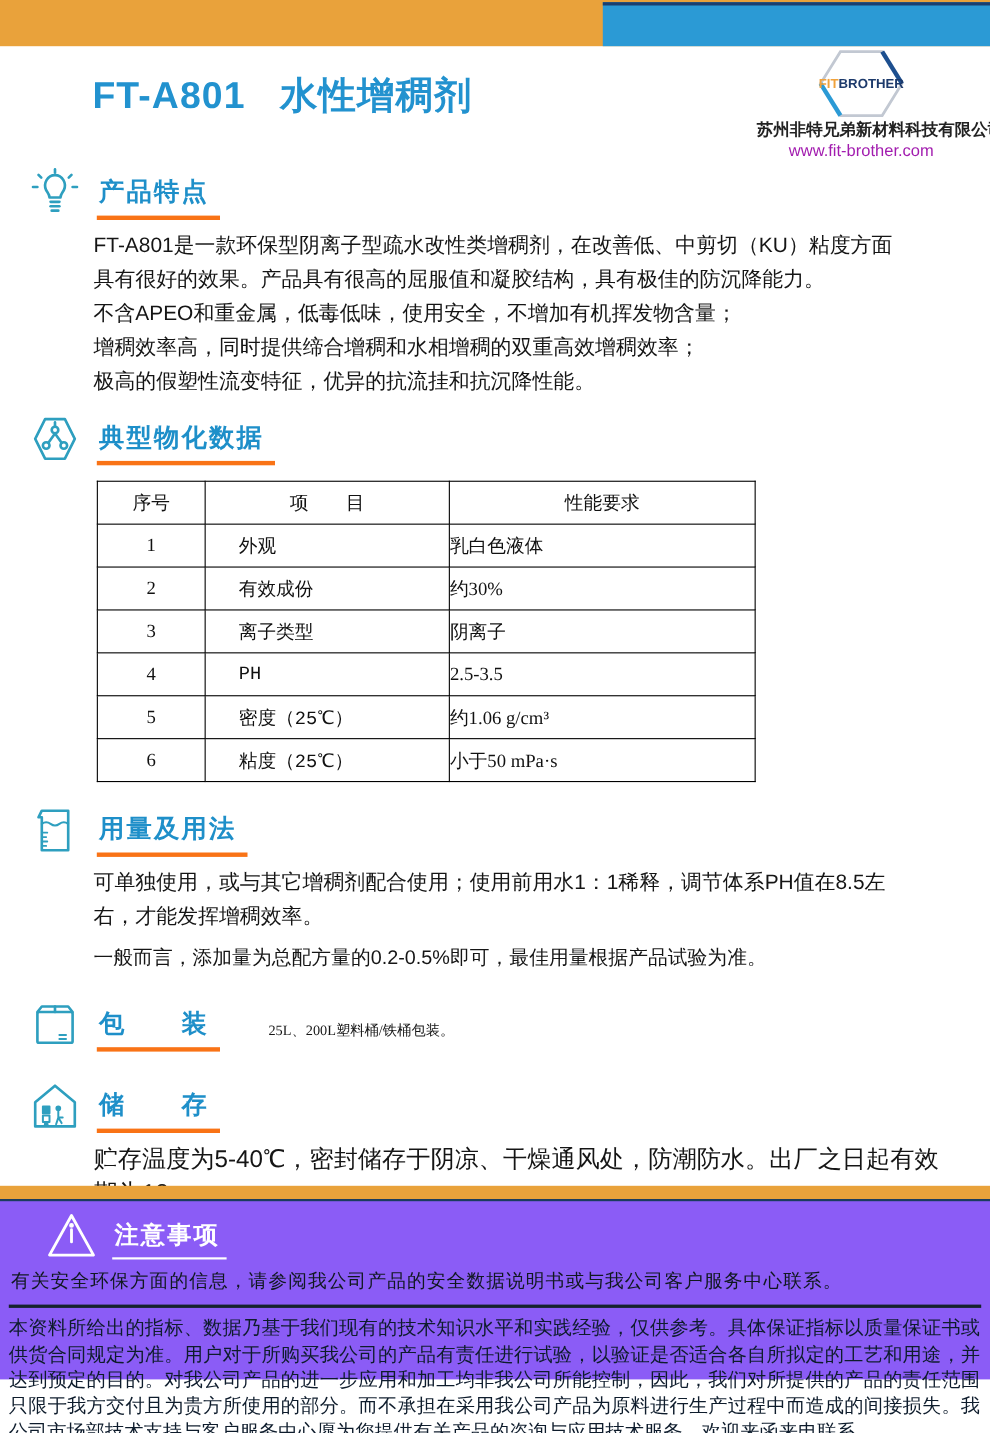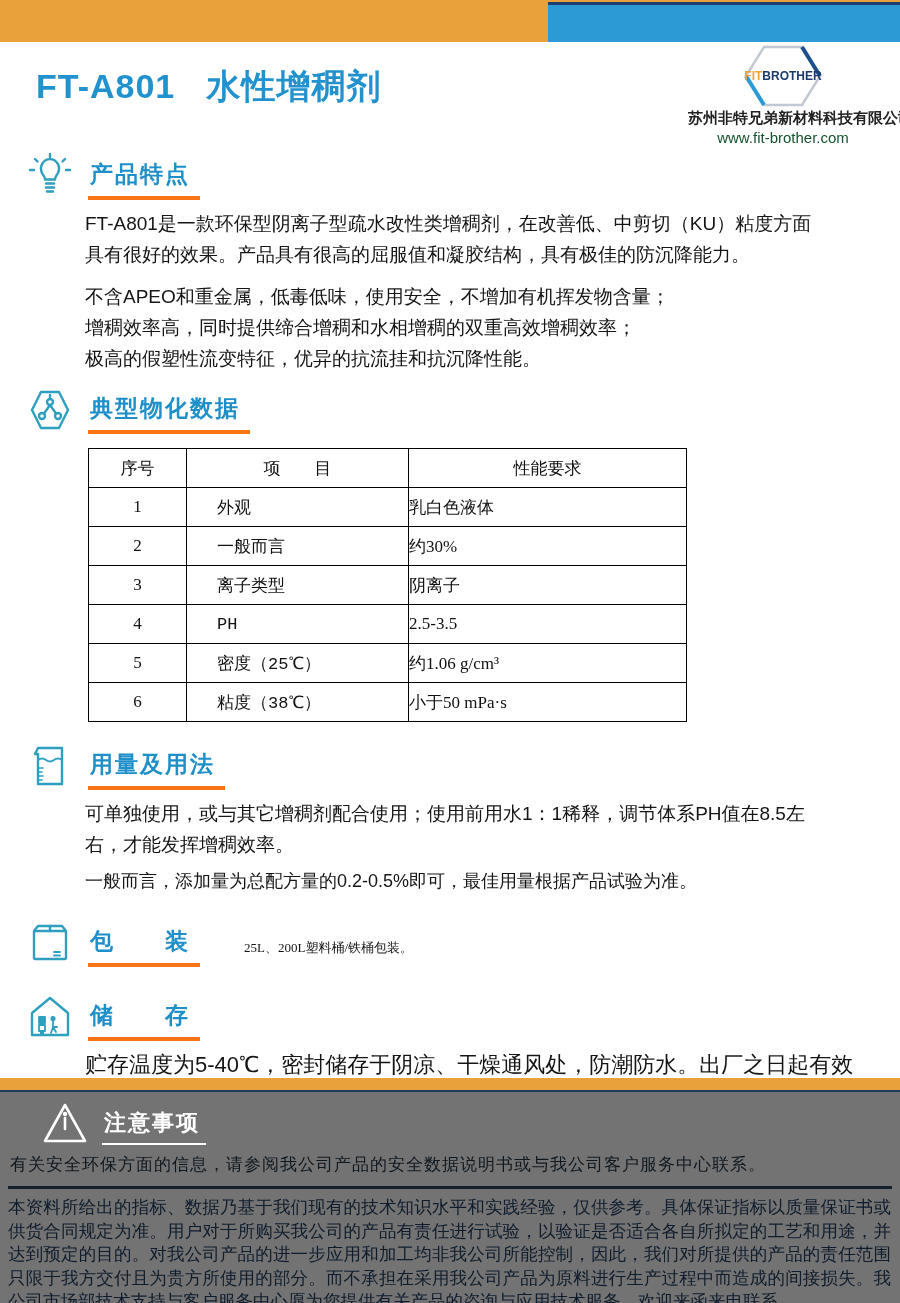--- a/index.html
+++ b/index.html
@@ -8,55 +8,55 @@
     position:relative; width:900px; height:1303px; overflow:hidden;
     background:#fff; font-family:"Liberation Sans", sans-serif; color:#111;
   }
   
   .topbar { position:relative; height:42px; background:#E9A23B; }
   .topbar-blue {
     position:absolute; top:2px; right:0; width:352px; height:40px;
     background:#2B9AD5; border-top:3px solid #1C3F6E;
   }
   
-  .header { position:relative; height:100px; }
+  .header { position:relative; height:100px;padding-left:48px; }
   .title {
     margin:0; padding:22px 0 0 36px; font-size:34px; font-weight:bold;
     color:#2292CF; letter-spacing:1px; white-space:pre;
   }
   .logo-wrap { position:absolute; top:2px; right:22px; width:190px; text-align:center; }
   .logo-svg { display:block; margin:0 auto; }
   .company { font-size:15px; font-weight:bold; color:#222; white-space:nowrap; margin-top:1px; }
-  .website { font-size:15px; color:#14532d; margin-top:1px; }
+  .website { font-size:15px; color:#a21caf; margin-top:1px; }
   
   .sec { display:flex; align-items:flex-end; gap:14px; margin-left:26px; }
   .sec-icon { width:48px; height:48px; flex:0 0 auto; }
   .sec-title {
     font-size:23px; font-weight:bold; color:#1E8FC9;
     border-bottom:4px solid #f97316; padding:0 10px 6px 2px;
     letter-spacing:2px; white-space:pre;
   }
   
   .para { margin:8px 30px 0 85px; font-size:19px; line-height:31px; color:#151515; }
-  .para .gap { margin-top:11px; }
+  .para .gap { }
   .serifline { font-family:Liberation Sans, sans-serif; font-size:18px; color:#151515; }
   
   .tblwrap { margin:14px 0 0 88px; }
   table.tbl { border-collapse:collapse; font-family:"Liberation Serif", serif; font-size:17px; color:#111; }
   .tbl td { border:1.5px solid #000; height:39px; padding:0; }
   .tbl .c-num { width:98px; text-align:center; }
   .tbl .c-item { width:222px; text-align:left; padding-left:30px;font-family:Liberation Mono, monospace; }
   .tbl .c-val { width:278px; }
   .tbl .hd { text-align:center; padding-left:0; white-space:pre; }
   
   .inlinetext { font-family:"Liberation Serif", serif; font-size:13px; color:#151515; margin-left:30px; padding-bottom:10px; }
   
   .footer { position:absolute; left:0; top:1078px; bottom:0; width:100%; }
   .footer-orange { height:12px; background:#E9A23B; }
-  .footer-blue { height:213px; background:#737373; border-top:2px solid #1B3C5E; }
+  .footer-blue { height:164px; background:#8b5cf6; border-top:2px solid #1B3C5E; }
   .notice-head { display:flex; align-items:flex-end; gap:14px; margin:9px 0 0 42px; }
   .notice-icon { width:46px; height:44px; flex:0 0 auto; }
   .notice-title {
     font-size:22px; font-weight:bold; color:#fff;
     border-bottom:2px solid #fff; padding:0 6px 5px 2px; letter-spacing:2px;
   }
   .notice-text {
     margin:8px 12px 0 10px; font-family:"Liberation Serif", serif;
     font-size:17px; color:#10181F; letter-spacing:1px;
   }
@@ -139,41 +139,41 @@
           <td class="c-item hd">项　　目</td>
           <td class="c-val hd">性能要求</td>
         </tr>
         <tr>
           <td class="c-num">1</td>
           <td class="c-item">外观</td>
           <td class="c-val">乳白色液体</td>
         </tr>
         <tr>
           <td class="c-num">2</td>
-          <td class="c-item">一般而言</td>
+          <td class="c-item">有效成份</td>
           <td class="c-val">约30%</td>
         </tr>
         <tr>
           <td class="c-num">3</td>
           <td class="c-item">离子类型</td>
           <td class="c-val">阴离子</td>
         </tr>
         <tr>
           <td class="c-num">4</td>
           <td class="c-item">PH</td>
           <td class="c-val">2.5-3.5</td>
         </tr>
         <tr>
           <td class="c-num">5</td>
           <td class="c-item">密度（25℃）</td>
           <td class="c-val">约1.06 g/cm³</td>
         </tr>
         <tr>
           <td class="c-num">6</td>
-          <td class="c-item">粘度（38℃）</td>
+          <td class="c-item">粘度（25℃）</td>
           <td class="c-val">小于50 mPa·s</td>
         </tr>
       </tbody>
     </table>
   </div>
 
   <div class="sec" style="margin-top:20px;">
     <svg class="sec-icon" viewBox="0 0 48 48">
       <g class="stroke-teal">
         <path d="M12,6 l-3,6 l3,0 l0,30 l24,0 l0,-36 z"></path>

